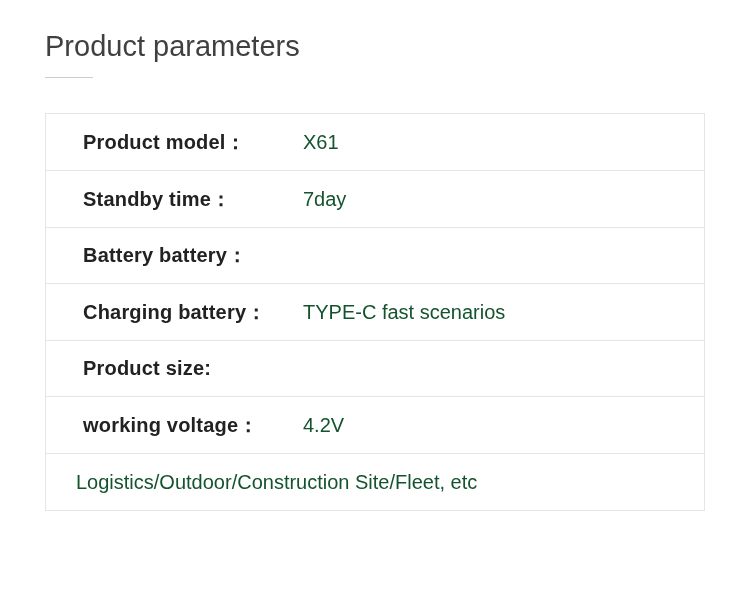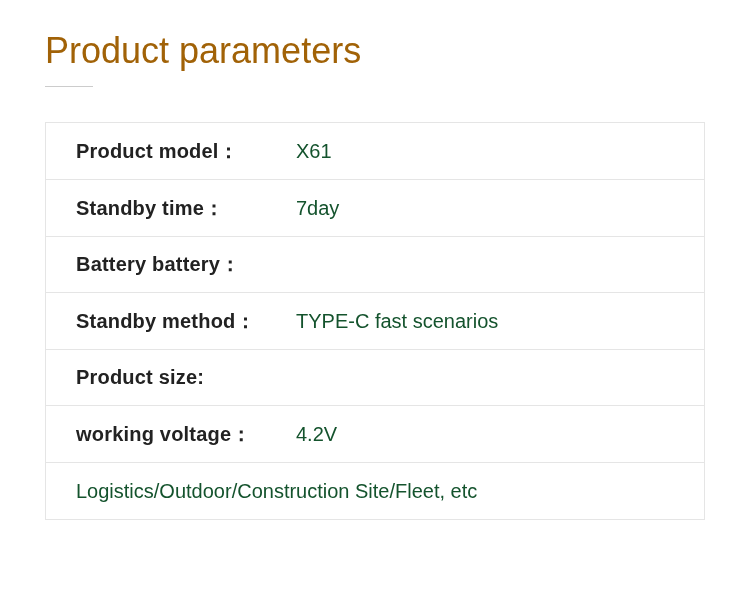--- a/index.html
+++ b/index.html
@@ -8,22 +8,22 @@
       box-sizing: border-box;
     }
     body {
       width: 750px;
       height: 606px;
       background: #ffffff;
       font-family: -apple-system, BlinkMacSystemFont, "Segoe UI", Helvetica, Arial, sans-serif;
       padding: 30px 45px;
     }
     .title {
-      font-size: 36px;
-      color: #a16207;
+      font-size: 29px;
+      color: #404040;
       font-weight: 400;
       margin-bottom: 14px;
     }
     .title-underline {
       width: 48px;
       height: 1px;
       background: #cccccc;
       margin-bottom: 35px;
     }
     .param-table {
@@ -40,20 +40,21 @@
     .param-row:last-child {
       border-bottom: none;
     }
     .param-label {
       font-size: 20px;
       font-weight: 700;
       color: #222222;
       width: 220px;
       flex-shrink: 0;
       letter-spacing: 0.2px;
+      margin-left: 7px;
     }
     .param-value {
       font-size: 20px;
       color: #14532d;
       font-weight: 400;
       line-height: 1.4;
     }
   </style>
 </head>
 <body>
@@ -67,21 +68,21 @@
     <div class="param-value">X61</div>
   </div>
   <div class="param-row">
     <div class="param-label">Standby time：</div>
     <div class="param-value">7day</div>
   </div>
   <div class="param-row">
     <div class="param-label">Battery battery：</div>
   </div>
   <div class="param-row">
-    <div class="param-label">Standby method：</div>
+    <div class="param-label">Charging battery：</div>
     <div class="param-value">TYPE-C fast scenarios</div>
   </div>
   <div class="param-row">
     <div class="param-label">Product size:</div>
   </div>
   <div class="param-row">
     <div class="param-label">working voltage：</div>
     <div class="param-value">4.2V</div>
   </div>
   <div class="param-row">

